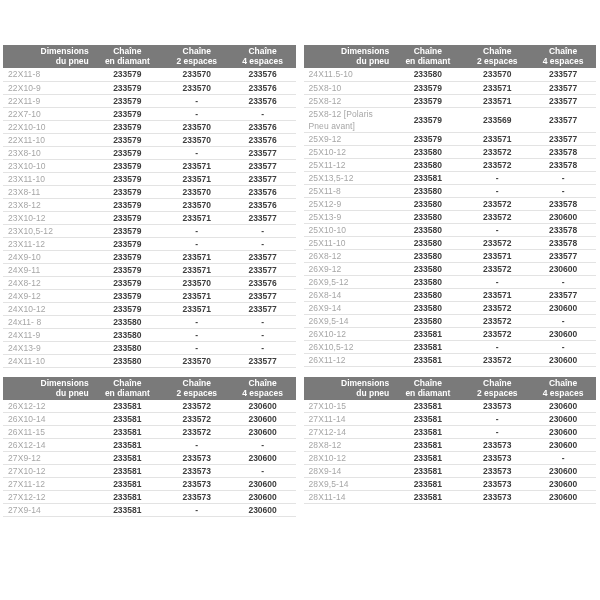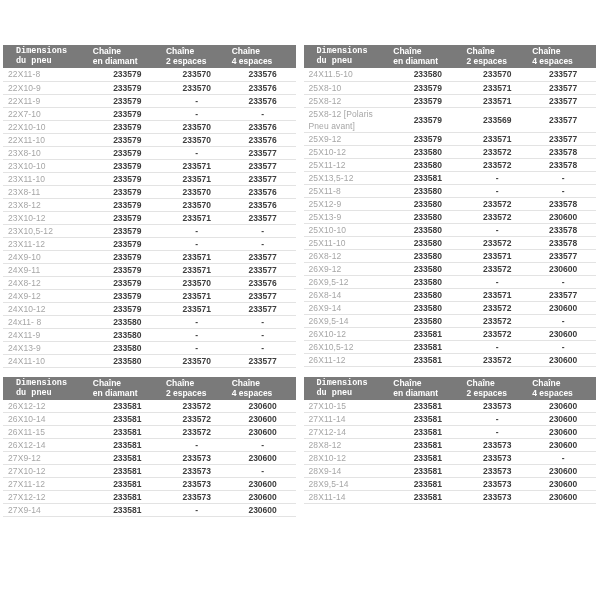--- a/index.html
+++ b/index.html
@@ -38,24 +38,24 @@
   col.c2{width:25%;}
   col.c3{width:22.5%;}
   col.c4{width:22.5%;}
   th{
     background:var(--header-bg);
     color:var(--header-text);
     font-size:8.5px;
     font-weight:bold;
     line-height:10px;
     padding:1px 2px 2px 2px;
-    text-align:left;
+    text-align:center;
     vertical-align:top;
   }
-  th:first-child{text-align:left;padding-left:13px;font-family:Liberation Mono, monospace;}
+  th:first-child{text-align:right;padding-left:20px;}
   td{
     font-size:8.5px;
     line-height:12px;
     height:13px;
     border-bottom:1px solid var(--row-border);
     padding:0 2px;
     vertical-align:middle;
     white-space:normal;
     overflow:hidden;
   }

